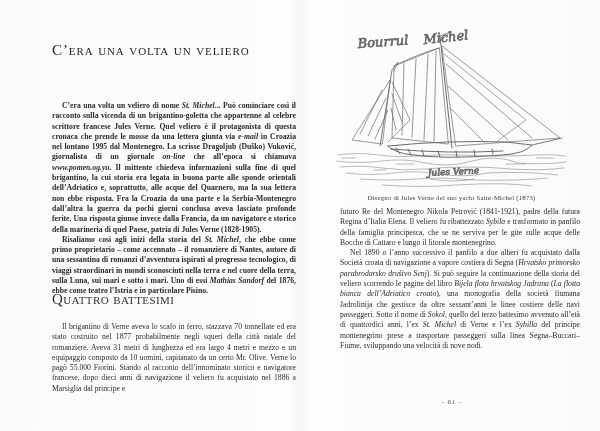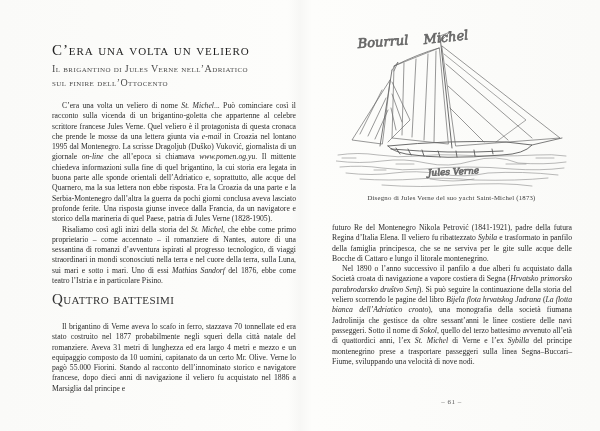--- a/index.html
+++ b/index.html
@@ -38,21 +38,21 @@
   .book-subtitle {
     position: absolute;
     top: 62px;
     left: 0;
     font-variant: small-caps;
     font-size: 10px;
     letter-spacing: 0.4px;
     line-height: 13.5px;
     color: #4d4d4d;
   }
-  .body-block-1 { position: absolute; top: 101px; left: 0; width: 244px; }
+  .body-block-1 { position: absolute; top: 101px; left: 0; width: 244px; font-weight: bold; }
   .body-text p {
     margin: 0;
     font-size: 7.7px;
     line-height: 10.3px;
     text-align: justify;
     color: #2b2b2b;
     text-indent: 10px;
   }
   .body-text p.no-indent { text-indent: 0; }
   .section-heading {
@@ -85,39 +85,35 @@
     text-align: center;
   }
   .sketch-svg { display: block; margin: 0 auto; }
   .sketch-caption {
     display: block;
     margin-top: 2px;
     font-size: 6.8px;
     color: #3c3c3c;
     letter-spacing: 0.2px;
   }
-  .body-block-right { position: absolute; top: 207px; left: 2px; width: 240px; margin-top: 16px; }
+  .body-block-right { position: absolute; top: 207px; left: 10px; width: 240px; }
 
   .hand {
     font-family: "DejaVu Serif", serif;
     font-style: italic;
     fill: #5f5f5f;
   }
 </style>
 </head>
 <body>
 
 <div class="spread">
 
   <div class="page page-left">
     <div class="book-title">C’era una volta un veliero</div>
-    <div class="book-subtitle">
-      <div>Il brigantino di Jules Verne nell’Adriatico</div>
-      <div>sul finire dell’Ottocento</div>
-    </div>
 
     <div class="body-block-1 body-text">
       <p>C’era una volta un veliero di nome <i>St. Michel</i>... Può cominciare così il racconto sulla vicenda di un brigantino-goletta che appartenne al celebre scrittore francese Jules Verne. Quel veliero è il protagonista di questa cronaca che prende le mosse da una lettera giunta via <i>e-mail</i> in Croazia nel lontano 1995 dal Montenegro. La scrisse Dragoljub (Duško) Vuković, giornalista di un giornale <i>on-line</i> che all’epoca si chiamava <i>www.pomen.og.yu</i>. Il mittente chiedeva informazioni sulla fine di quel brigantino, la cui storia era legata in buona parte alle sponde orientali dell’Adriatico e, soprattutto, alle acque del Quarnero, ma la sua lettera non ebbe risposta. Fra la Croazia da una parte e la Serbia-Montenegro dall’altra la guerra da pochi giorni conclusa aveva lasciato profonde ferite. Una risposta giunse invece dalla Francia, da un navigatore e storico della marineria di quel Paese, patria di Jules Verne (1828-1905).</p>
       <p>Risaliamo così agli inizi della storia del <i>St. Michel</i>, che ebbe come primo proprietario – come accennato – il romanziere di Nantes, autore di una sessantina di romanzi d’avventura ispirati al progresso tecnologico, di viaggi straordinari in mondi sconosciuti nella terra e nel cuore della terra, sulla Luna, sui mari e sotto i mari. Uno di essi <i>Mathias Sandorf</i> del 1876, ebbe come teatro l’Istria e in particolare Pisino.</p>
     </div>
 
     <div class="section-heading">Quattro battesimi</div>
 
     <div class="body-block-2 body-text">
       <p>Il brigantino di Verne aveva lo scafo in ferro, stazzava 70 tonnellate ed era stato costruito nel 1877 probabilmente negli squeri della città natale del romanziere. Aveva 31 metri di lunghezza ed era largo 4 metri e mezzo e un equipaggio composto da 10 uomini, capitanato da un certo Mr. Olive. Verne lo pagò 55.000 Fiorini. Stando al racconto dell’innominato storico e navigatore francese, dopo dieci anni di navigazione il veliero fu acquistato nel 1886 a Marsiglia dal principe e</p>

